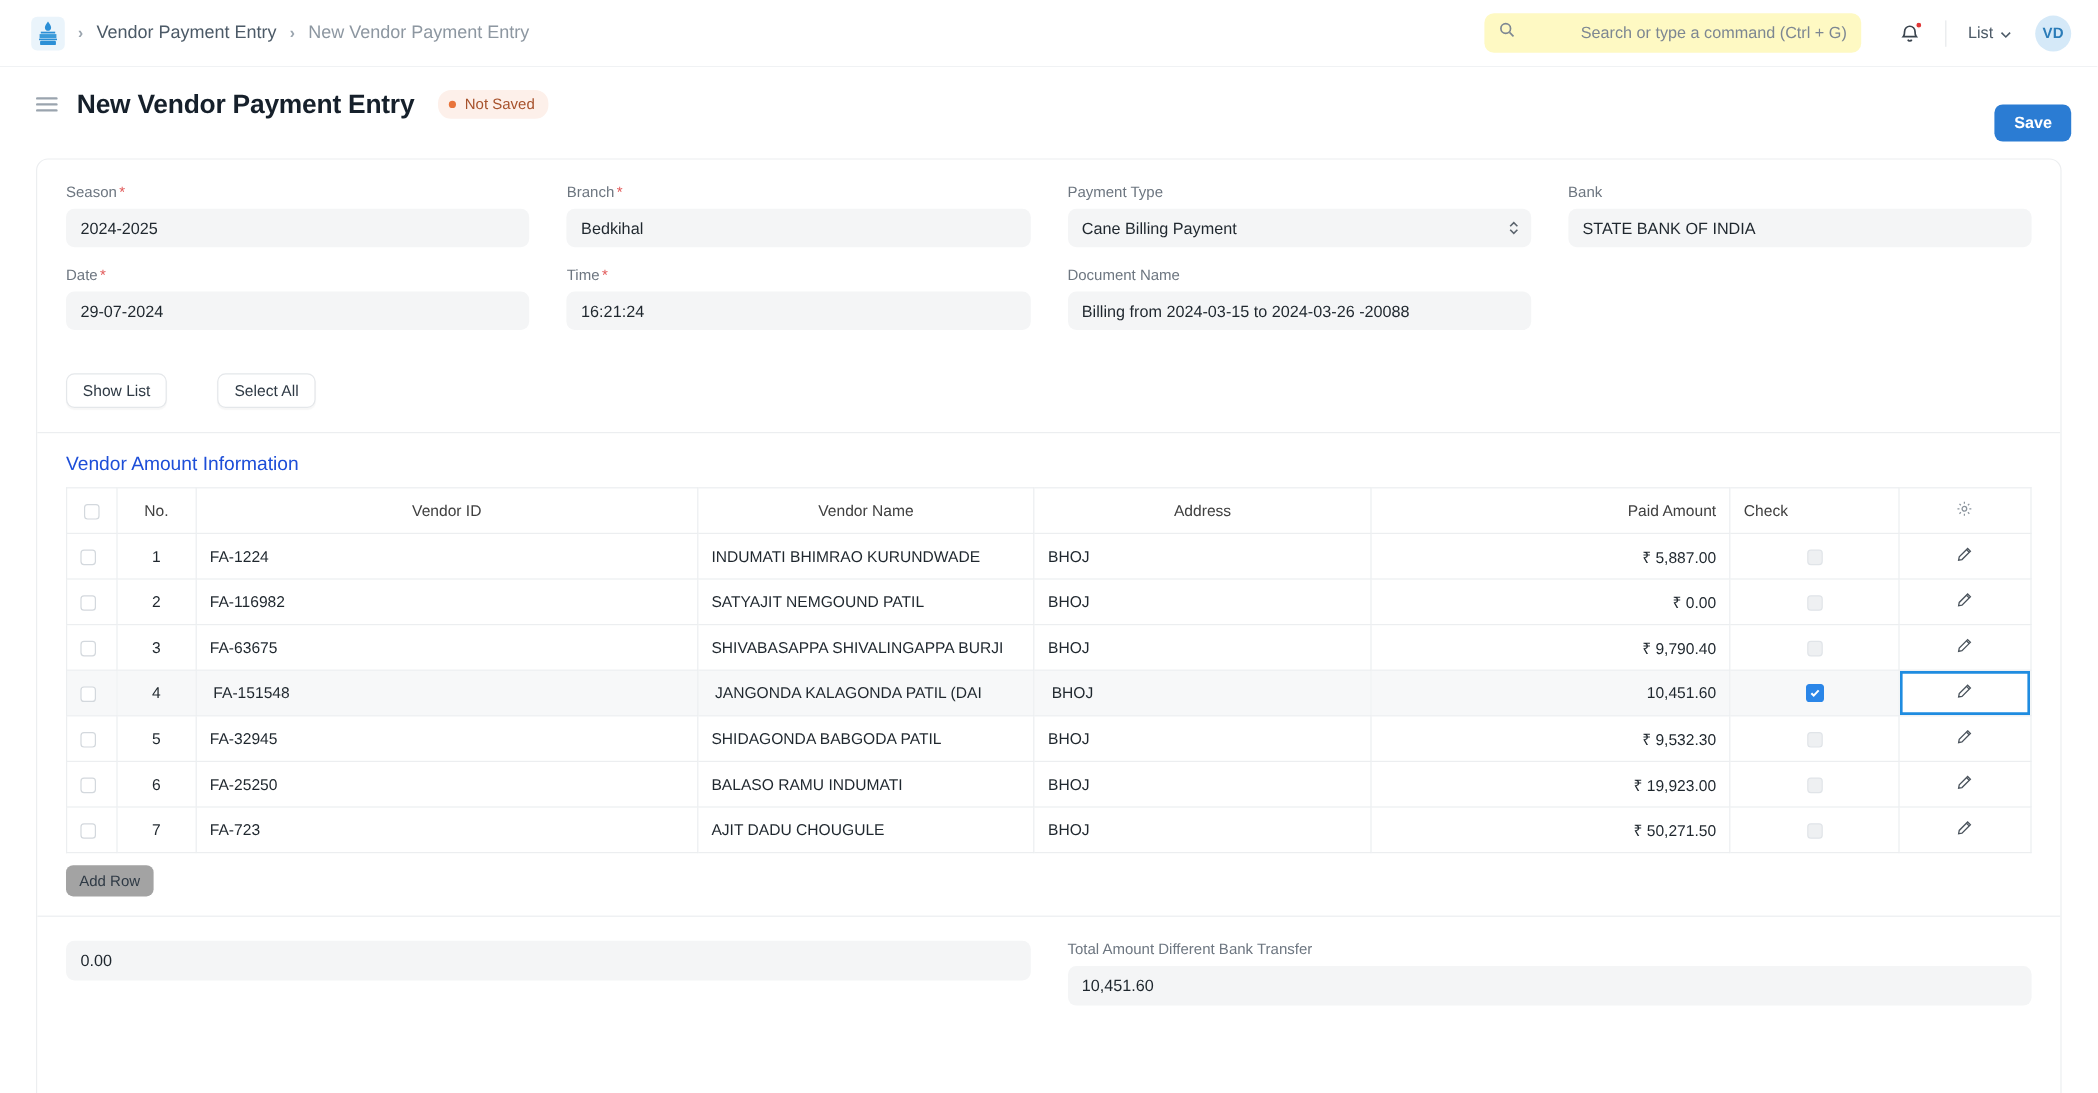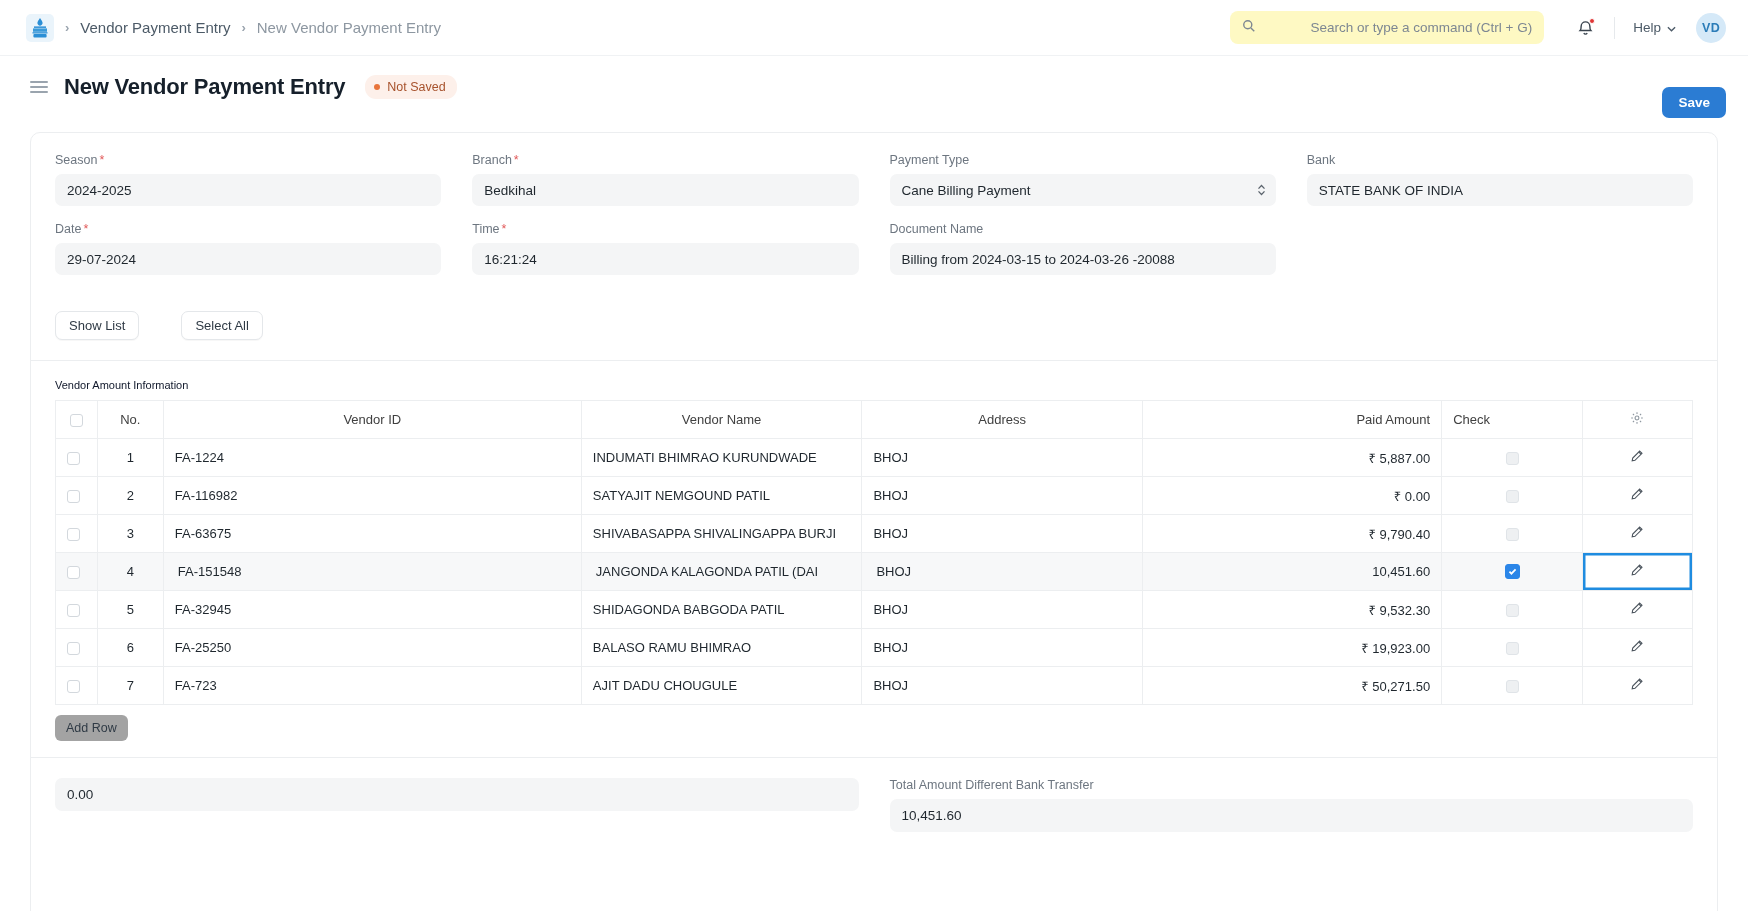--- a/index.html
+++ b/index.html
@@ -116,21 +116,21 @@
 
   .btnrow { display: flex; align-items: flex-end; gap: 42px; padding: 14px 24px 20px 24px; }
   .ghostbtn {
     background: #fff; border: 1px solid #e4e7ea;
     border-radius: 7px; height: 29px; padding: 0 13px;
     font-size: 13px; color: #2f3a45; cursor: pointer;
     box-shadow: 0 1px 1px rgba(16,24,40,.035);
   }
   .hr { height: 1px; background: #eceef0; }
 
-  .gridlabel { font-size: 11px; color: #0f172a; padding: 18px 24px 9px 24px; }
+  .gridlabel { font-size: 16px; color: #1d4ed8; padding: 18px 24px 9px 24px; }
 
   
   .tablewrap { padding: 0 24px; }
   table.gridtable { width: 100%; border-collapse: collapse; table-layout: fixed; }
   table.gridtable th, table.gridtable td {
     border: 1px solid #eceef0;
     font-size: 13px; font-weight: 400;
     height: 38px; padding: 0 11px;
     color: #1f272e;
     overflow: hidden; white-space: nowrap; text-overflow: clip;
@@ -209,21 +209,21 @@
       <svg width="17" height="18" viewBox="0 0 18 19" fill="none" stroke="#3a444e" stroke-width="1.5">
         <path d="M4.4 7.6a4.6 4.6 0 019.2 0c0 3.4 1.1 4.6 1.1 4.6H3.3s1.1-1.2 1.1-4.6z"></path>
         <path d="M7.3 14.8a1.8 1.8 0 003.4 0"></path>
       </svg>
       <span class="bell-dot"></span>
     </div>
 
     <div class="nav-divider"></div>
 
     <div class="help">
-      <span>Help</span>
+      <span>List</span>
       <span class="chev">
         <svg width="9" height="6" viewBox="0 0 10 6" fill="none" stroke="#4c5a67" stroke-width="1.5">
             <path d="M1 1l4 4 4-4"></path>
           </svg>
       </span>
     </div>
 
     <div class="avatar">VD</div>
   </div>
 </div>
@@ -406,21 +406,21 @@
                 <svg width="14" height="14" viewBox="0 0 16 16" fill="none" stroke="#4b545d" stroke-width="1.25">
                   <path d="M11.1 2.3l2.6 2.6-8 8-3.2.6.6-3.2z"></path>
                   <path d="M10 3.4l2.6 2.6"></path>
                 </svg>
               </span></td>
           </tr>
           <tr>
             <td class="c-chk"><span class="cb"></span></td>
             <td class="c-no"><span>6</span></td>
             <td class="c-vid"><span>FA-25250</span></td>
-            <td class="c-vn"><span>BALASO RAMU BHIMRAO</span></td>
+            <td class="c-vn"><span>BALASO RAMU INDUMATI</span></td>
             <td class="c-adr"><span>BHOJ</span></td>
             <td class="c-amt"><span>₹ 19,923.00</span></td>
             <td class="c-chk2"><span class="cb cb-grey"></span></td>
             <td class="c-act"><span class="pencil">
                 <svg width="14" height="14" viewBox="0 0 16 16" fill="none" stroke="#4b545d" stroke-width="1.25">
                   <path d="M11.1 2.3l2.6 2.6-8 8-3.2.6.6-3.2z"></path>
                   <path d="M10 3.4l2.6 2.6"></path>
                 </svg>
               </span></td>
           </tr>

